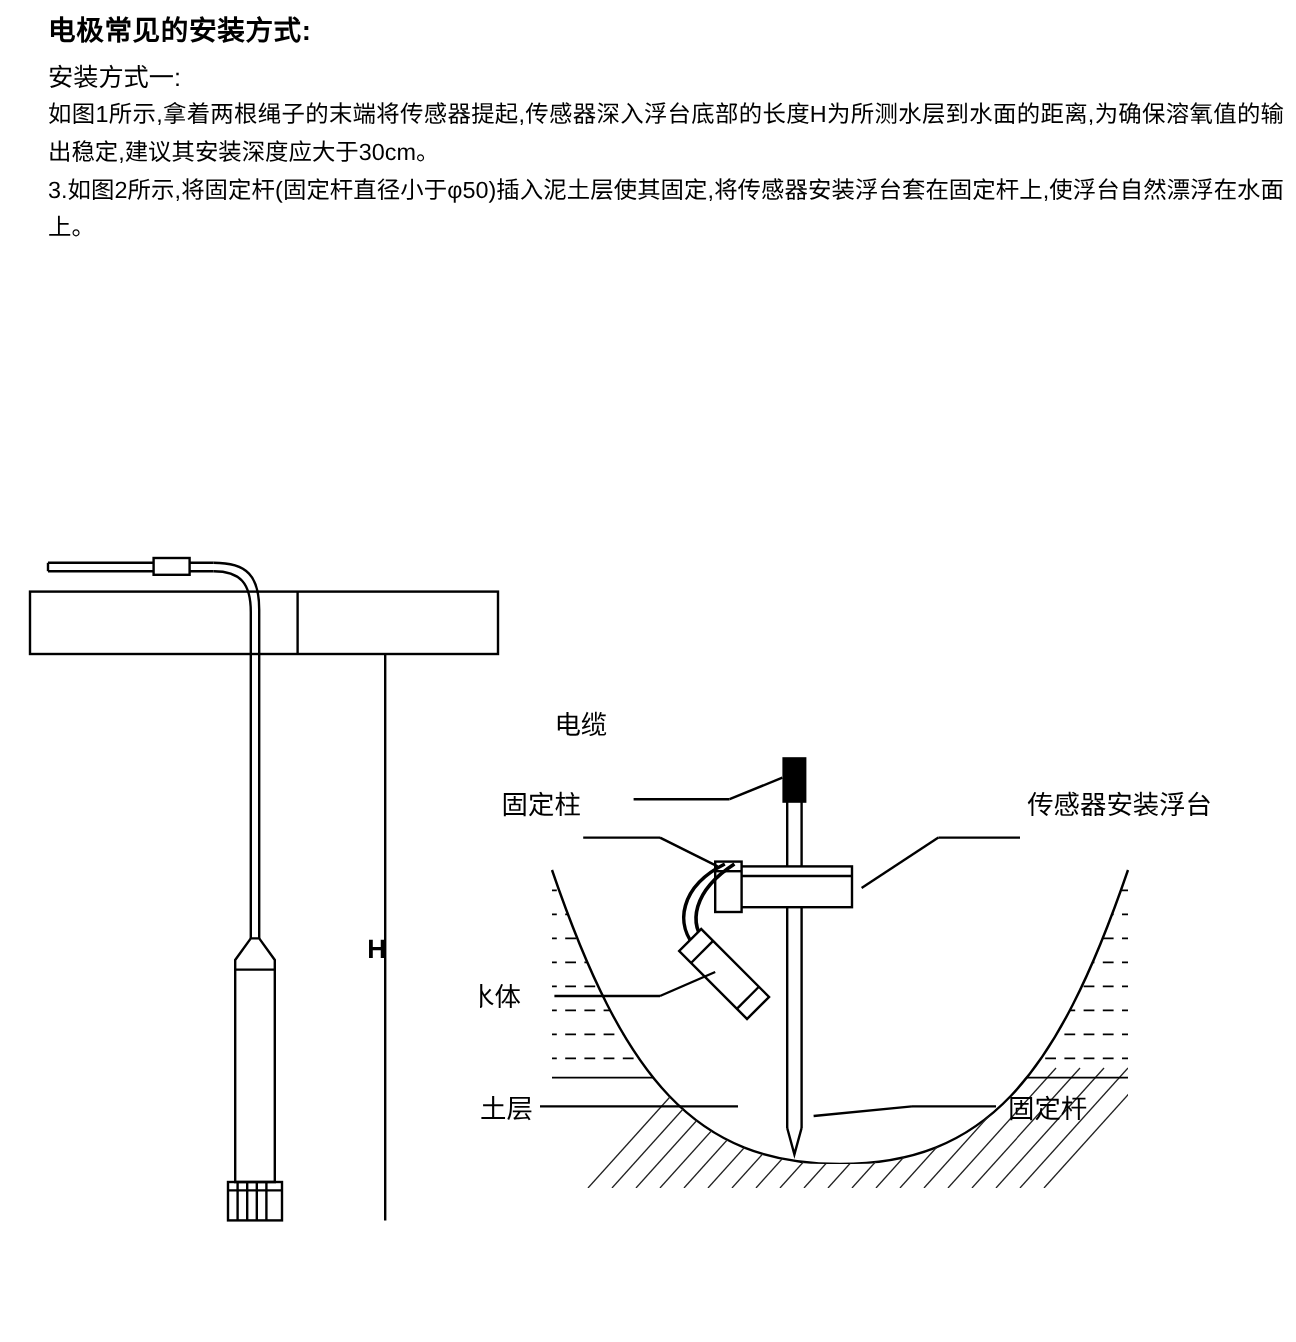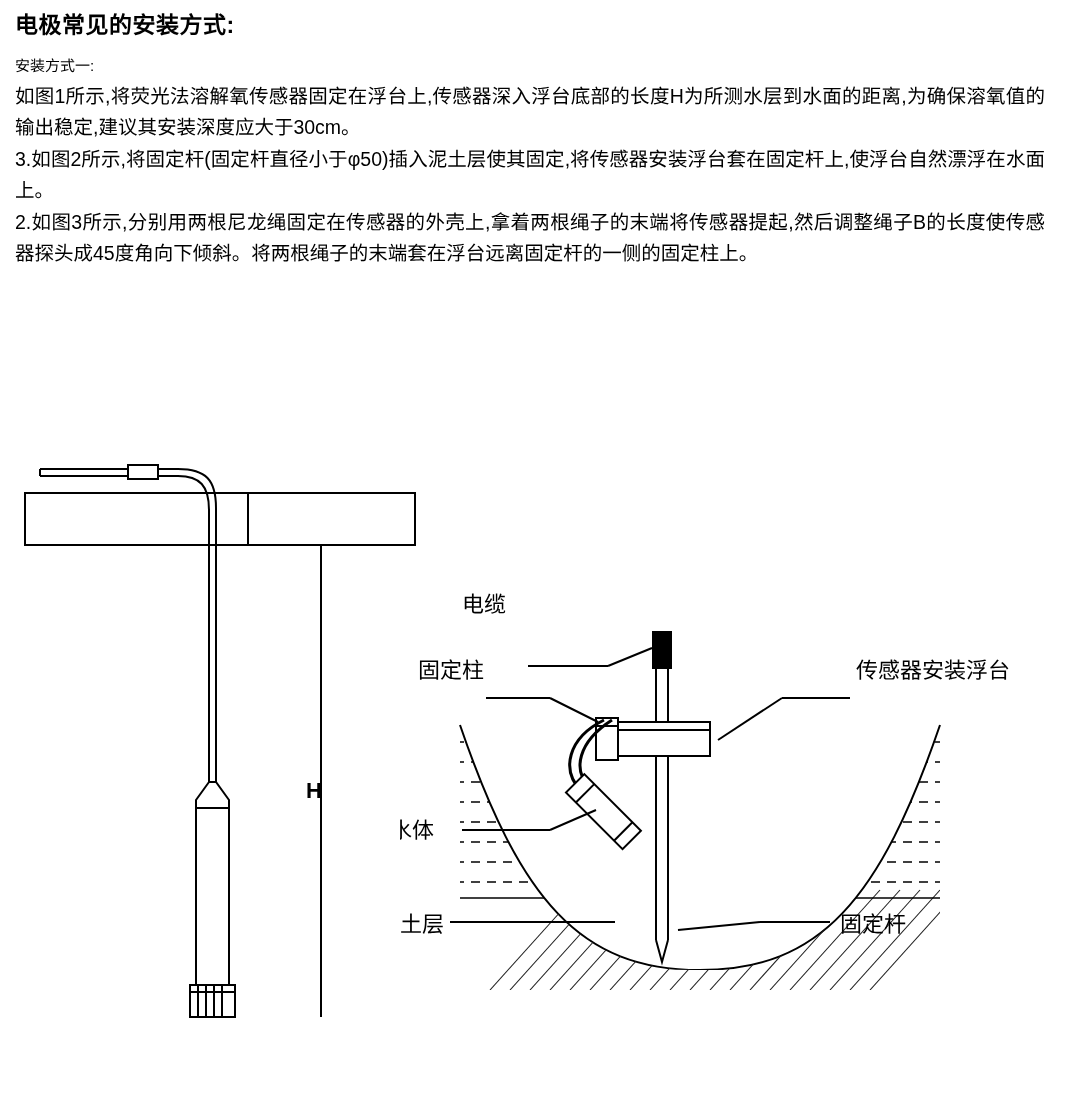--- a/index.html
+++ b/index.html
@@ -15,38 +15,38 @@
     color: #000000;
     overflow: hidden;
   }
   .page {
     position: relative;
     width: 1080px;
     height: 1118px;
   }
   .text-block {
     position: absolute;
-    left: 15px;
+    left: 40px;
     top: 0px;
     width: 1030px;
   }
   h1.title {
     font-size: 23px;
     font-weight: bold;
     margin: 6px 0 10px 0;
     letter-spacing: 0.5px;
   }
   p.para {
     font-size: 19.5px;
     line-height: 31px;
     margin: 0 0 1px 0;
     text-align: justify;
   }
   p.sub {
-    font-size: 15px;
+    font-size: 21px;
     line-height: 31px;
     margin: 0;
   }
   .figures {
     position: absolute;
     left: 0;
     top: 400px;
     width: 1080px;
     height: 718px;
   }
@@ -58,23 +58,22 @@
   }
 </style>
 </head>
 <body>
 
 <div class="page">
 
   <div class="text-block">
     <h1 class="title">电极常见的安装方式:</h1>
     <p class="sub">安装方式一:</p>
-    <p class="para">如图1所示,将荧光法溶解氧传感器固定在浮台上,传感器深入浮台底部的长度H为所测水层到水面的距离,为确保溶氧值的输出稳定,建议其安装深度应大于30cm。</p>
+    <p class="para">如图1所示,拿着两根绳子的末端将传感器提起,传感器深入浮台底部的长度H为所测水层到水面的距离,为确保溶氧值的输出稳定,建议其安装深度应大于30cm。</p>
     <p class="para">3.如图2所示,将固定杆(固定杆直径小于φ50)插入泥土层使其固定,将传感器安装浮台套在固定杆上,使浮台自然漂浮在水面上。</p>
-    <p class="para">2.如图3所示,分别用两根尼龙绳固定在传感器的外壳上,拿着两根绳子的末端将传感器提起,然后调整绳子B的长度使传感器探头成45度角向下倾斜。将两根绳子的末端套在浮台远离固定杆的一侧的固定柱上。</p>
   </div>
 
   <div class="figures">
 
     <svg width="460" height="660" viewBox="0 0 460 660" style="position:absolute;left:10px;top:30px;">
       <g fill="none" stroke="#000" stroke-width="2">
 
         <rect x="15" y="63" width="390" height="52"></rect>
 
         <line x1="238" y1="63" x2="238" y2="115"></line>

